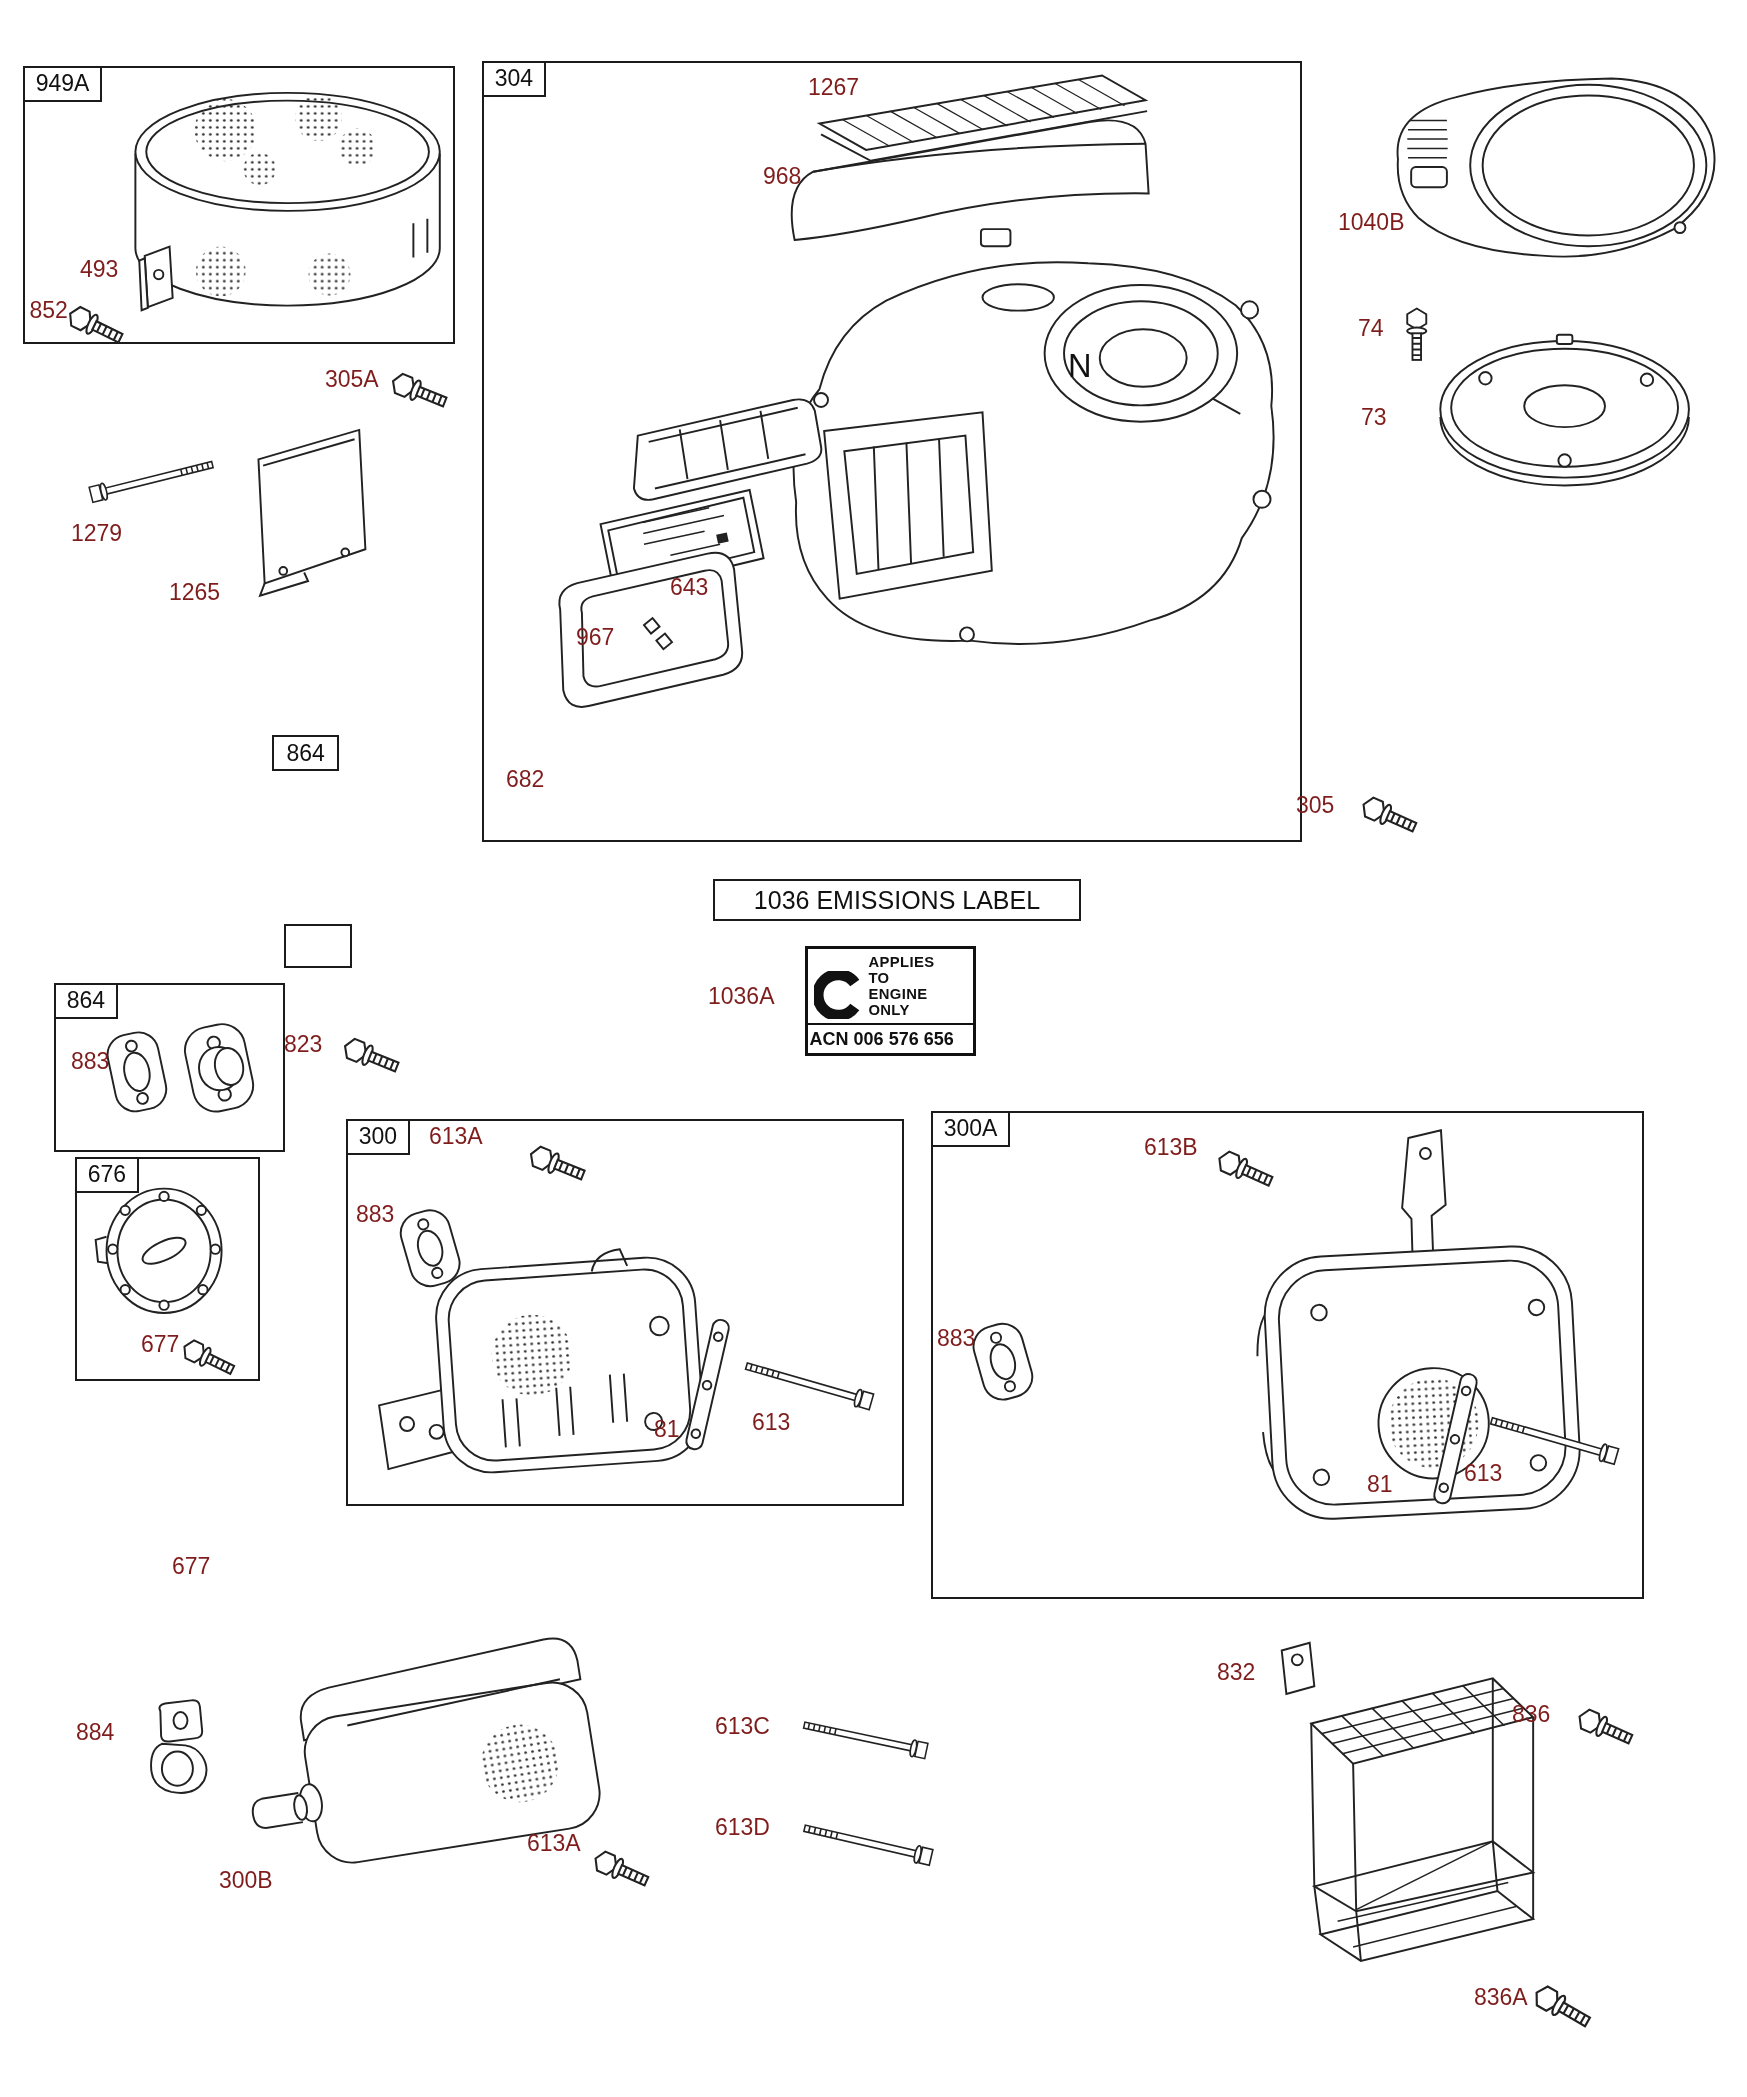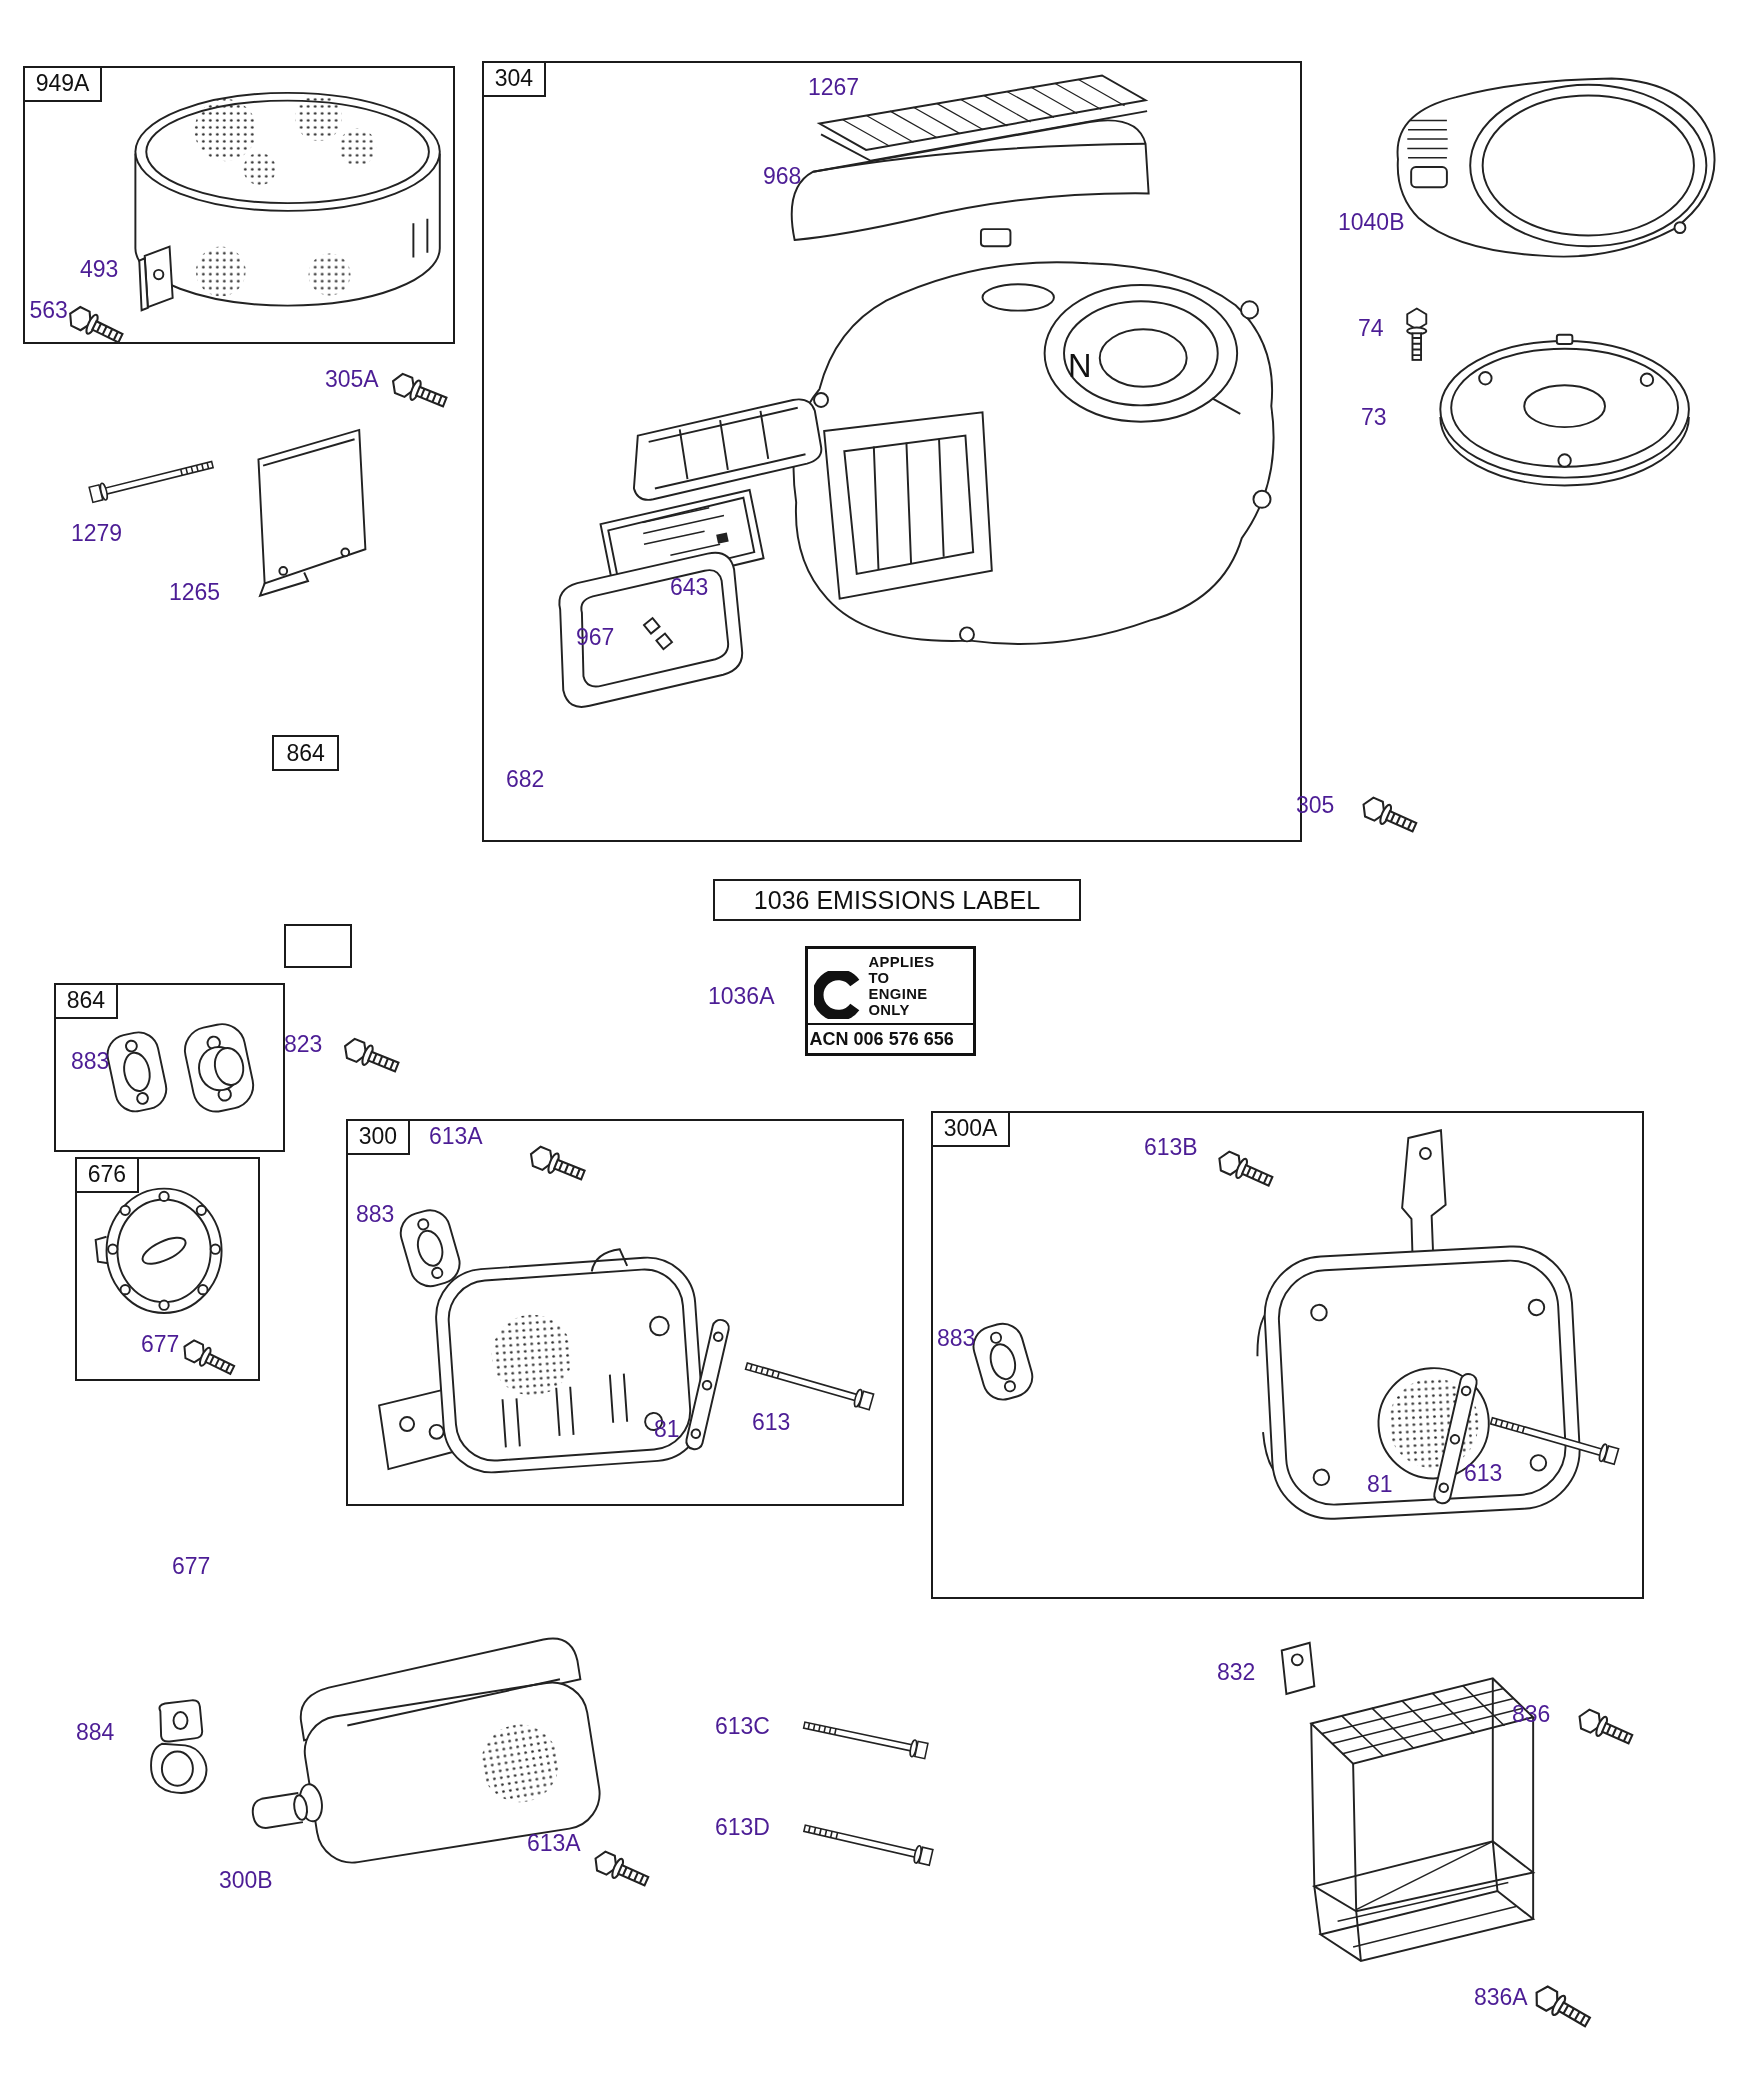--- a/index.html
+++ b/index.html
@@ -1,19 +1,19 @@
 <!DOCTYPE html>
 <html style="font-size:12.4px"><head>
 <meta charset="utf-8">
 <style>
   * { margin:0; padding:0; box-sizing:border-box; }
   html,body { background:#fff; }
   body { font-family:"Liberation Sans", sans-serif; color:#111; }
   #canvas { position:relative; width:1748px; height:2051px; background:#ffffff; overflow:hidden; }
-  .callout { position:absolute; font-size:23px; line-height:1; color:#4c1d95; white-space:nowrap; }
+  .callout { position:absolute; font-size:23px; line-height:1; color:#7f1d1d; white-space:nowrap; }
   .pbox { position:absolute; border:2.3px solid #1b1b1b; background:transparent; }
   .tag { position:absolute; top:-2.3px; left:-2.3px; border:2.3px solid #1b1b1b; background:#fff; padding:4.7px 11px; font-size:23px; line-height:1; color:#111; }
   .tagbox { position:absolute; border:2.3px solid #1b1b1b; background:#fff; padding:4.7px 12.4px; font-size:23px; line-height:1; color:#111; }
   .part { position:absolute; overflow:visible; }
   .boxart { position:absolute; left:0; top:0; overflow:visible; }
   .banner { position:absolute; border:2.3px solid #1b1b1b; display:flex; align-items:center; justify-content:center; font-size:25px; background:#fff; }
   .emlabel { position:absolute; border:3.1px solid #111; background:#fff; display:flex; flex-direction:column; }
   .emtop { flex:1; display:flex; align-items:flex-end; gap:6.2px; padding:4.7px 6.2px; }
   .emlines { font-weight:bold; font-size:14.8px; line-height:1.1; letter-spacing:0.4px; }
   .emacn { border-top:2.3px solid #111; font-weight:bold; font-size:18px; text-align:left; padding:3.9px 1.6px; }
@@ -65,21 +65,21 @@
         <path d="M154 242 l32 -12 4 66 -32 12 z" fill="#fff"></path>
         <path d="M147 248 l7 -3 4 64 -8 3 z" fill="#fff"></path>
         <circle cx="172" cy="266" r="6" fill="#fff"></circle>
         <g transform="translate(62,296) rotate(26)">
             <use href="#screw" width="80" height="40"></use>
           </g>
       </g>
     </svg>
   </div>
   <span class="callout" style="left:80px;top:258px">493</span>
-  <span class="callout" style="left:29.5px;top:299px">563</span>
+  <span class="callout" style="left:29.5px;top:299px">852</span>
 
   <span class="callout" style="left:325px;top:368px">305A</span>
   <svg class="part" style="left:387px;top:359px" width="78" height="48" viewBox="0 0 100 62">
     <g transform="translate(10,8) rotate(22)">
         <use href="#screw" width="80" height="40"></use>
       </g>
   </svg>
 
   <svg class="part" style="left:67px;top:449px" width="167" height="78" viewBox="0 0 215 100">
     <g transform="translate(200,30) rotate(166)">

